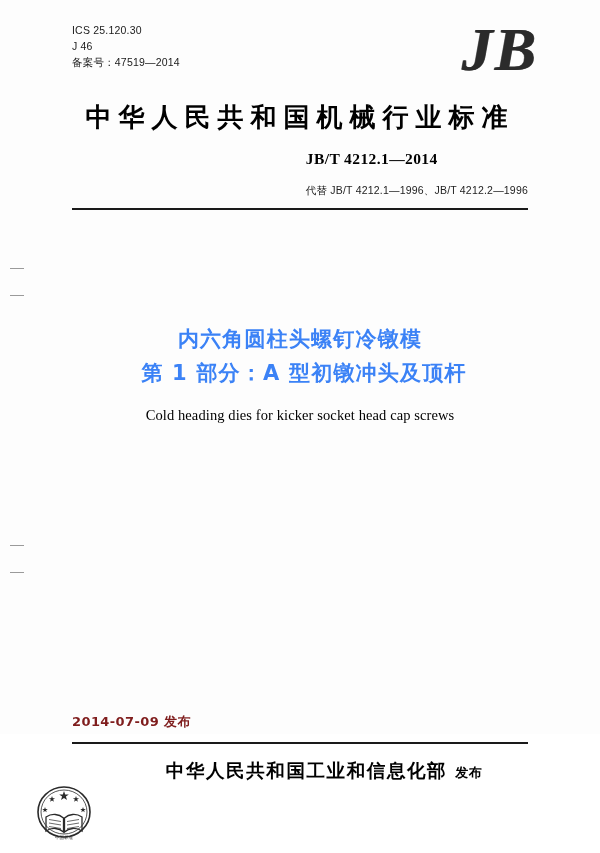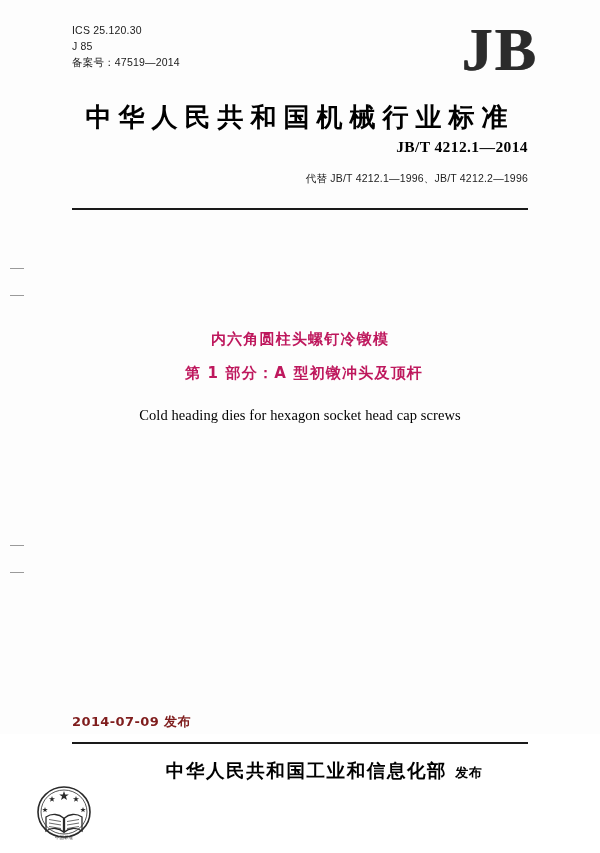--- a/index.html
+++ b/index.html
@@ -39,42 +39,42 @@
     position: absolute;
     right: 62px;
     top: 18px;
     font-family: "Liberation Serif", serif;
     font-weight: bold;
     font-size: 62px;
     line-height: 62px;
     letter-spacing: 2px;
     color: #2b2b2b;
     text-shadow: 0.6px 0 0 #555, -0.4px 0 0 #777;
+    font-style: italic;
   }
 
   
   .std-title {
     position: absolute;
     left: 0;
     right: 0;
     top: 100px;
     text-align: center;
     font-family: "DejaVu Sans", sans-serif;
     font-weight: bold;
     font-size: 26px;
     letter-spacing: 7px;
     color: #000;
   }
 
   
   .std-no {
     position: absolute;
     right: 72px;
-    top: 138px;
-    text-align: right;
+    top: 150px;
   }
   .std-no .num {
     font-family: "Liberation Serif", serif;
     font-size: 15.5px;
     font-weight: bold;
     letter-spacing: 0.4px;
     color: #000;
   }
   .std-no .replaces {
     margin-top: 16px;
@@ -104,24 +104,24 @@
 
   
   .cn-title {
     position: absolute;
     left: 0;
     right: 0;
     top: 322px;
     text-align: center;
     font-family: "DejaVu Sans", sans-serif;
     font-weight: bold;
-    font-size: 15px;
+    font-size: 21px;
     line-height: 34px;
     letter-spacing: 1.2px;
-    color: #be185d;
+    color: #3b82f6;
   }
   .cn-title .line2 { letter-spacing: 1.2px; padding-left: 8px; }
 
   
   .en-title {
     position: absolute;
     left: 0;
     right: 0;
     top: 402px;
     text-align: center;
@@ -191,21 +191,21 @@
   }
   .emblem svg { display: block; }
 </style>
 </head>
 <body>
 
 <div class="page">
 
   <div class="codes">
     <div>ICS 25.120.30</div>
-    <div>J 85</div>
+    <div>J 46</div>
     <div>备案号：47519—2014</div>
   </div>
 
   <div class="jb-logo">JB</div>
 
   <div class="std-title">中华人民共和国机械行业标准</div>
 
   <div class="std-no">
     <div class="num">JB/T 4212.1—2014</div>
     <div class="replaces">代替 JB/T 4212.1—1996、JB/T 4212.2—1996</div>
@@ -217,21 +217,21 @@
   <div class="tick" style="top:295px;"></div>
   <div class="tick" style="top:545px;"></div>
   <div class="tick" style="top:572px;"></div>
 
   <div class="cn-title">
     <div>内六角圆柱头螺钉冷镦模</div>
     <div class="line2">第 1 部分：A 型初镦冲头及顶杆</div>
   </div>
 
   <div class="en-title">
-    <div>Cold heading dies for hexagon socket head cap screws</div>
+    <div>Cold heading dies for kicker socket head cap screws</div>
   </div>
 
   <div class="date-row">
     <div>2014-07-09 发布</div>
   </div>
 
   <div class="rule-bottom"></div>
 
   <div class="publisher">
     <span>中华人民共和国工业和信息化部</span><span class="issue">发布</span>

